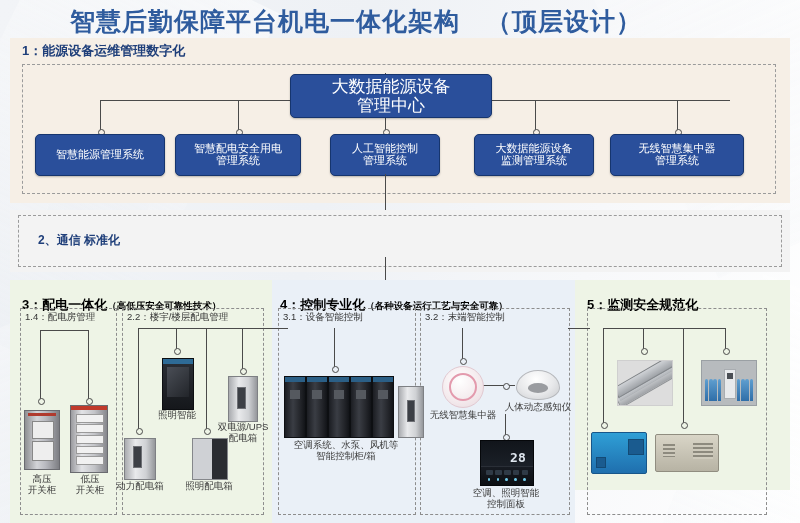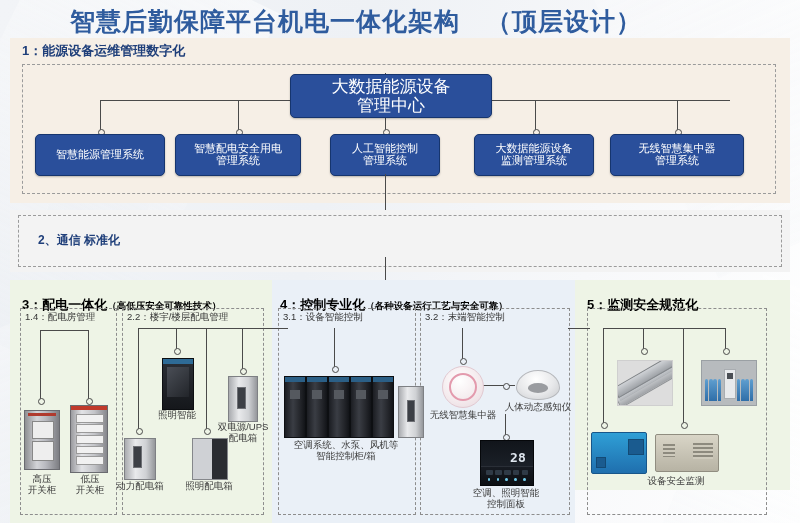--- a/index.html
+++ b/index.html
@@ -375,20 +375,19 @@
       <div class="d" style="left:8%;top:60%;width:14%;height:22%;"></div>
       <div class="d" style="left:66%;top:16%;width:26%;height:34%;"></div>
     </div>
 
     <div class="dev gen" style="left:80px;top:154px;width:62px;height:36px;">
       <div class="vent" style="left:60%;top:22%;width:32%;height:46%;"></div>
       <div class="vent" style="left:12%;top:26%;width:18%;height:34%;"></div>
     </div>
 
     <div class="cap" style="left:12px;top:196px;width:178px;">
-      <div>设备安全监测</div>
     </div>
   </div>
 
   <div class="ln h" style="left:262px;top:328px;width:26px;"></div>
   <div class="ln h" style="left:568px;top:328px;width:22px;"></div>
 
 </div>
 
 </body></html>

